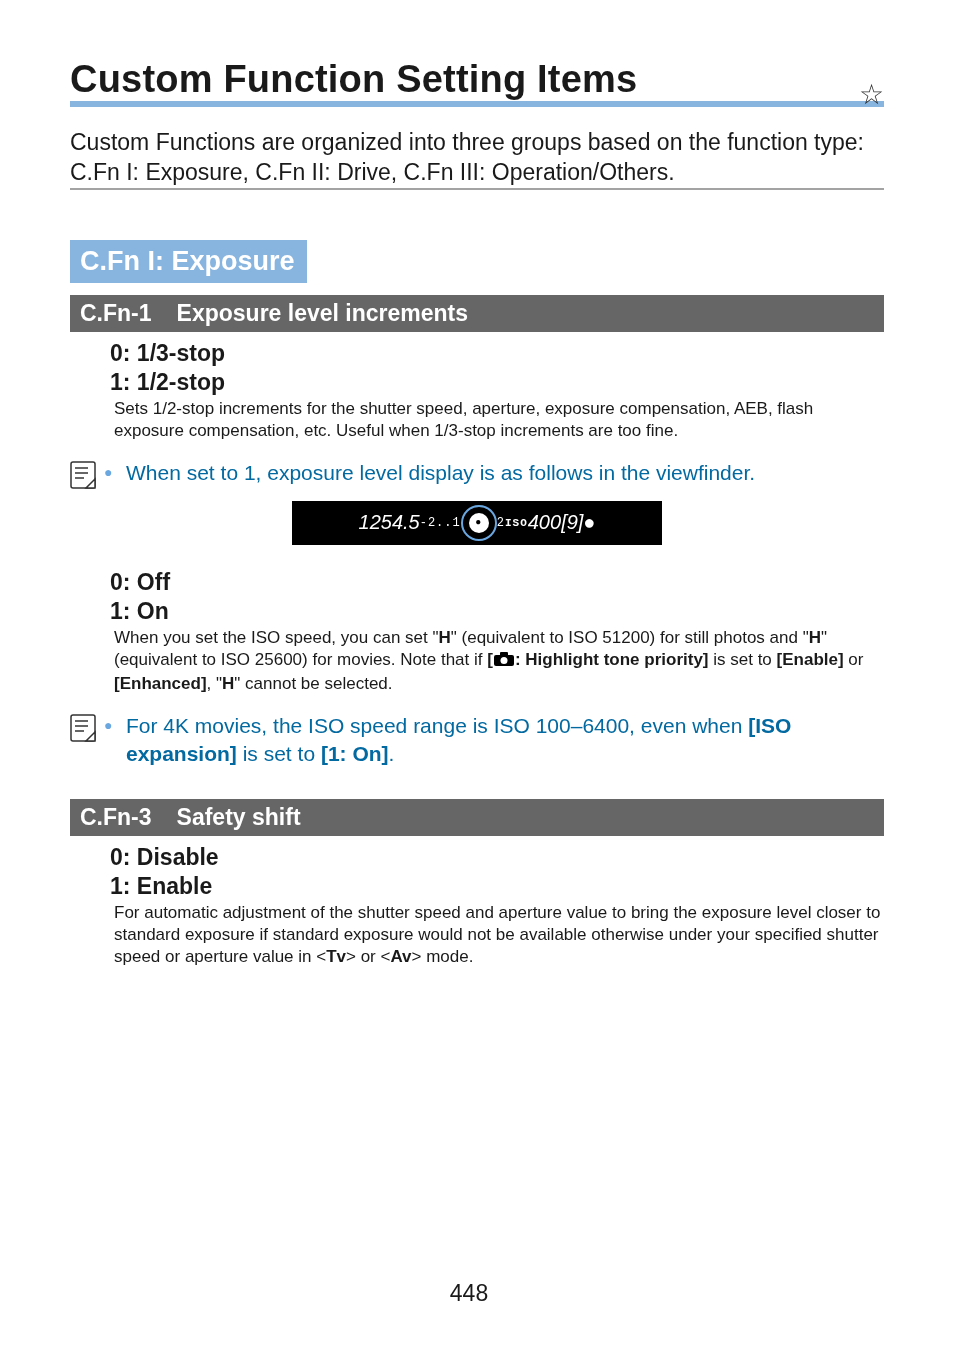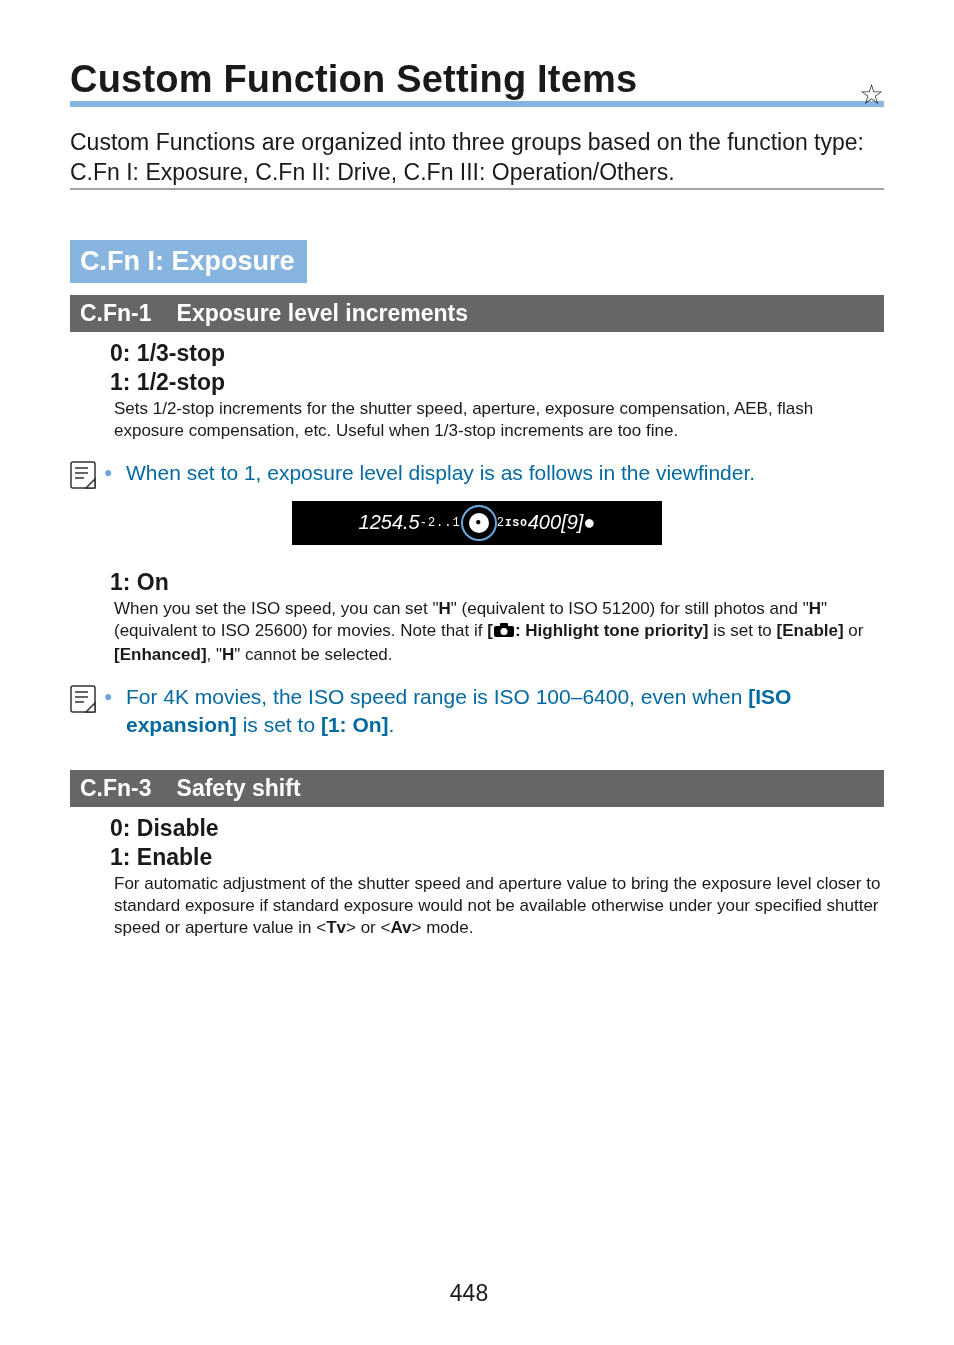--- a/index.html
+++ b/index.html
@@ -203,20 +203,21 @@
         <span class="vf-circle-inner">●</span>
       </span>
       <span style="font-size:12px">2</span>
       <span class="vf-iso-small">ISO</span>
       <span class="vf-seg">400</span>
       <span class="vf-seg">[9]●</span>
     </div>
   </div>
 
   
+  <div class="opt">0: Off</div>
   <div class="opt">1: On</div>
   <div class="opt-body">
     <span>When you set the ISO speed, you can set "</span><span class="inline-bold">H</span><span>" (equivalent to ISO 51200) for still photos and "</span><span class="inline-bold">H</span><span>" (equivalent to ISO 25600) for movies. Note that if </span><span class="inline-bold">[</span><span class="camera-icon"><svg width="22" height="16" viewBox="0 0 22 16">
           <rect x="1" y="4" width="20" height="11" rx="2" fill="#000"></rect>
           <rect x="7" y="1" width="8" height="4" rx="1" fill="#000"></rect>
           <circle cx="11" cy="9.5" r="3.5" fill="#fff"></circle>
         </svg></span><span class="inline-bold">: Highlight tone priority]</span><span> is set to </span><span class="inline-bold">[Enable]</span><span> or </span><span class="inline-bold">[Enhanced]</span><span>, "</span><span class="inline-bold">H</span><span>" cannot be selected.</span>
   </div>
 
   <div class="note-block">

